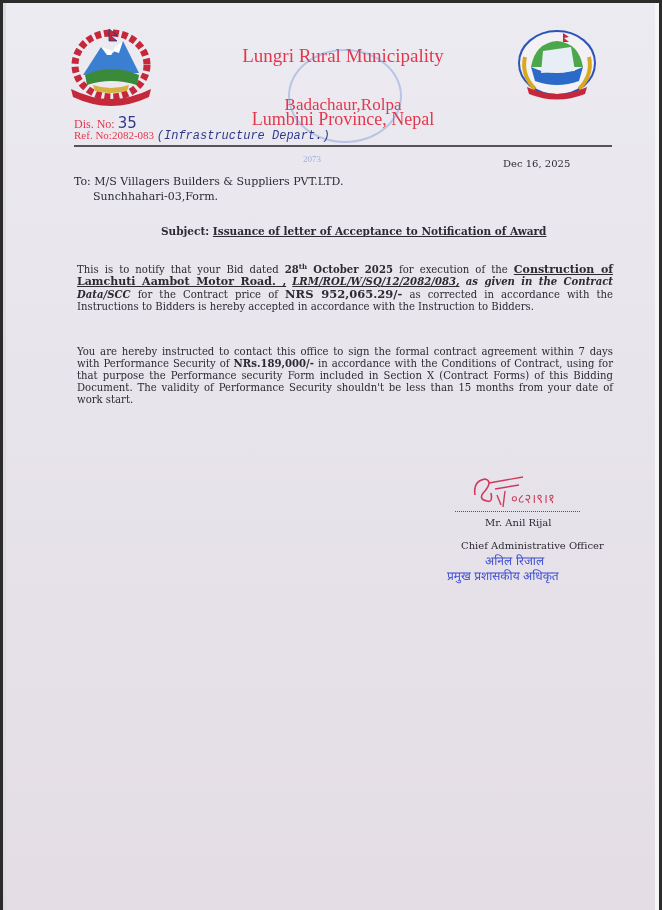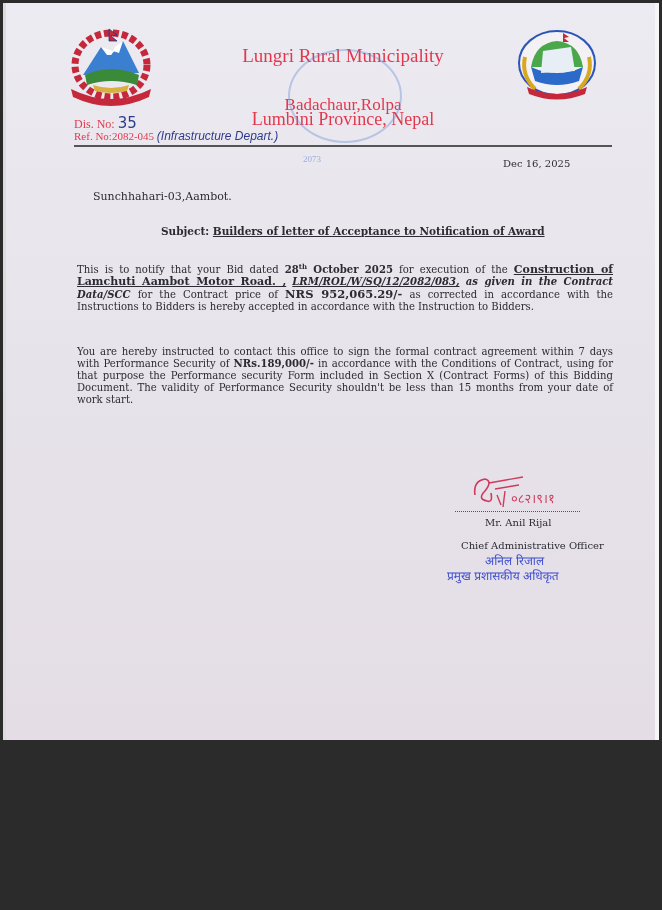--- a/index.html
+++ b/index.html
@@ -2,42 +2,42 @@
 <html><head>
 <meta charset="utf-8">
 <style>
   html, body { margin: 0; padding: 0; }
   body {
     width: 662px; height: 910px; overflow: hidden;
     background: #2b2b2b;
     font-family: "DejaVu Serif", serif;
   }
   .page {
-    position: absolute; left: 3px; top: 3px; width: 656px; height: 737px;
+    position: absolute; left: 3px; top: 3px; width: 656px; height: 907px;
     background: linear-gradient(180deg, #ecebf1 0%, #e7e3ea 50%, #e4dde6 100%);
     overflow: hidden;
   }
   .page-edge-right { position:absolute; right:0; top:0; width:4px; height:100%; background:#f6f6f6; }
   .page-edge-left { position:absolute; left:0; top:0; width:3px; height:100%; background:#dcdcdc; }
 
   
   .emblem-left { position:absolute; left:60px; top:22px; width:96px; height:82px; }
   .emblem-right { position:absolute; left:512px; top:24px; width:84px; height:74px; }
   .hdr { position:absolute; left:180px; width:320px; text-align:center; color:#e2384e; font-family:"Liberation Serif", serif; }
   .hdr-title { top:42px; font-size:19px; }
   .hdr-office { top:64px; font-size:14px; }
   .hdr-addr { top:92px; font-size:17px; }
   .hdr-prov { top:106px; font-size:18px; }
   .stamp-seal { position:absolute; left:285px; top:46px; width:110px; height:90px; border-radius:50%;
     border:2px solid rgba(90,130,210,0.35); }
   .stamp-text { position:absolute; left:300px; top:122px; font-size:9px; color:rgba(90,130,210,0.55); font-family:"Liberation Serif", serif;margin-top:29px; }
   .dis-no { position:absolute; left:71px; top:111px; color:#e2384e; font-size:12px; font-family:"Liberation Serif", serif;text-align:center; }
   .dis-no .hand { color:#2d3a8c; font-family:"DejaVu Sans", sans-serif; font-size:15px; }
   .ref-no { position:absolute; left:71px; top:126px; color:#e2384e; font-size:11px; font-family:"Liberation Serif", serif; }
-  .ref-no .hand { color:#2d3a8c; font-family:Liberation Sans, sans-serif; font-size:12px; font-style:italic; }
+  .ref-no .hand { color:#2d3a8c; font-family:Liberation Mono, monospace; font-size:12px; font-style:italic; }
   .hr { position:absolute; left:71px; top:142px; width:538px; height:2px; background:#555; }
 
   
   .txt { position:absolute; font-family:"DejaVu Serif", serif; color:#2c2b33; }
   .date { left:500px; top:155px; font-size:10px; }
   .to1 { left:71px; top:172px; font-size:11px; }
   .to2 { left:90px; top:187px; font-size:11px; }
   .subject { left:158px; top:222px; font-size:10.5px; font-weight:bold; }
   .subject u { text-decoration:underline; }
   .para { position:absolute; left:74px; width:536px; font-size:10.1px; line-height:12px; color:#2c2b33; text-align:justify; font-family:"DejaVu Serif", serif; }
@@ -88,31 +88,32 @@
     <path d="M28 24 L56 20 L60 44 L26 46 Z" fill="#e8eef6"></path>
     <path d="M48 6 L54 10 L49 11 L54 15 L48 15 Z" fill="#c4283a"></path>
     <path d="M12 60 Q42 74 72 60 L70 67 Q42 78 14 67 Z" fill="#c4283a"></path>
   </svg>
 
   <div class="dis-no">
     <span>Dis. No:</span>
     <span class="hand">35</span>
   </div>
   <div class="ref-no">
-    <span>Ref. No:2082-045</span>
+    <span>Ref. No:2082-083</span>
     <span class="hand">(Infrastructure Depart.)</span>
   </div>
   <div class="hr"></div>
 
   <div class="txt date">Dec 16, 2025</div>
-  <div class="txt to2">Sunchhahari-03,Aambot.</div>
+  <div class="txt to1">To: M/S Villagers Builders &amp; Suppliers PVT.LTD.</div>
+  <div class="txt to2">Sunchhahari-03,Form.</div>
 
   <div class="txt subject">
     <span>Subject:</span>
-    <u>Builders of letter of Acceptance to Notification of Award</u>
+    <u>Issuance of letter of Acceptance to Notification of Award</u>
   </div>
 
   <div class="para p1"><span>This is to notify that your Bid dated </span><span class="b"><span>28</span><sup style="font-size:7px">th</sup><span> October 2025</span></span><span> for execution of the </span><span class="bu">Construction of Lamchuti Aambot Motor Road. ,</span><span> </span><span class="biu">LRM/ROL/W/SQ/12/2082/083,</span><span class="bi"> as given in the Contract Data/SCC</span><span> for the Contract price of </span><span class="b" style="font-size:11.5px">NRS  952,065.29/-</span><span> as corrected in accordance with the Instructions to Bidders is hereby accepted in accordance with the Instruction to Bidders.</span></div>
 
   <div class="para p2"><span>You are hereby instructed to contact this office to sign the formal contract agreement within 7 days with Performance Security of </span><span class="b">NRs.189,000/-</span><span> in accordance with the Conditions of Contract, using for that purpose the Performance security Form included in Section X (Contract Forms) of this Bidding Document. The validity of Performance Security shouldn't be less than 15 months from your date of work start.</span></div>
 
   <svg class="sig" viewBox="0 0 120 40">
     <path d="M4 22 Q2 8 14 6 Q22 8 14 18 Q6 26 16 28 Q22 30 20 20" fill="none" stroke="#d03a5a" stroke-width="1.6"></path>
     <path d="M18 10 L52 4" fill="none" stroke="#d03a5a" stroke-width="1.4"></path>
     <path d="M24 16 L48 12" fill="none" stroke="#d03a5a" stroke-width="1.4"></path>

